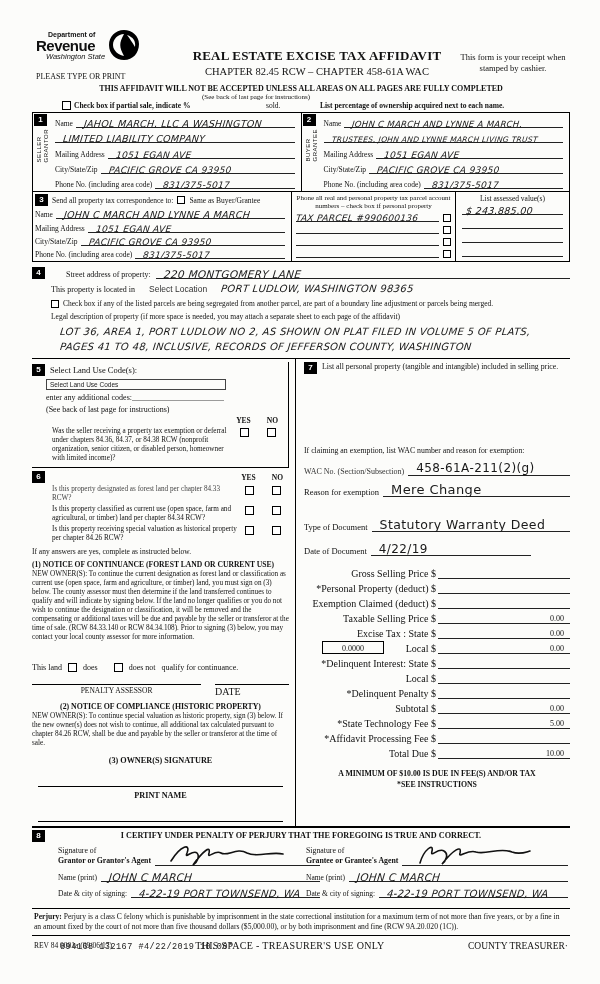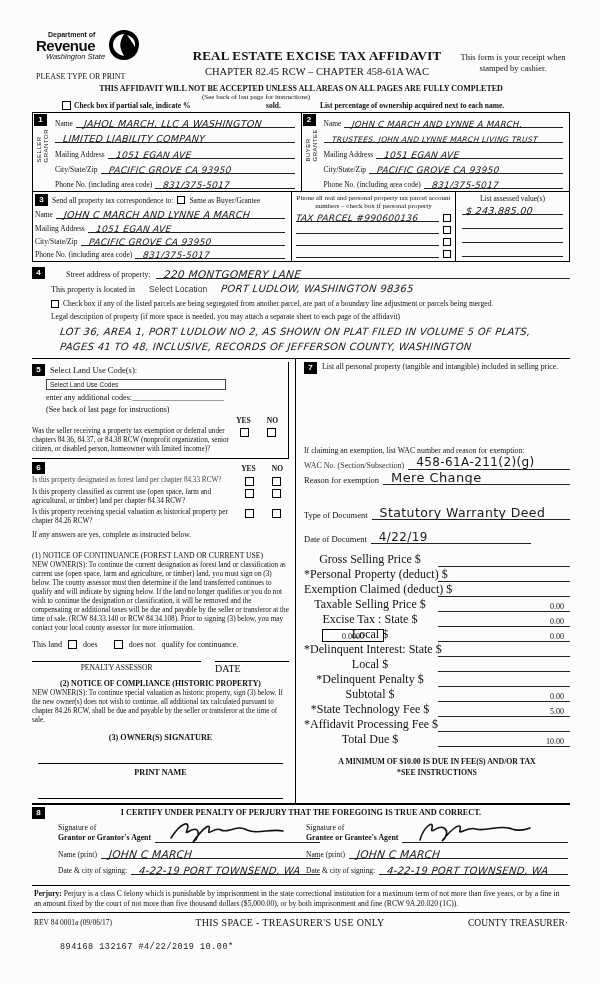--- a/index.html
+++ b/index.html
@@ -22,21 +22,21 @@
   .logo-wa   { font-size:7.5px; font-style:italic; margin-left:10px; }
   .logo-mark { margin-left:2px; margin-top:-2px; }
   .hdr-title { position:absolute; left:120px; width:330px; top:48px; text-align:center; }
   .hdr-title .t1 { font-size:13px; font-weight:bold; letter-spacing:0.2px; }
   .hdr-title .t2 { font-size:10.5px; margin-top:2px; }
   .receipt { position:absolute; right:2px; top:52px; width:110px; font-size:8.5px; text-align:center; line-height:1.25; }
   .type-print { position:absolute; left:4px; top:72px; font-size:8px; }
   .warn { position:absolute; left:0; right:0; top:84px; text-align:center; font-size:8px; font-weight:bold; }
   .seeback { position:absolute; left:170px; top:93px; font-size:7px; }
   .partial { position:absolute; left:30px; top:101px; font-size:7.5px; font-weight:bold; display:flex; align-items:center; gap:3px; }
-  .sold { position:absolute; left:200px; top:101px; font-size:7.5px; font-weight:bold;padding-left:34px; }
+  .sold { position:absolute; left:200px; top:101px; font-size:7.5px; font-weight:normal;padding-left:34px; }
   .own-note { position:absolute; left:288px; top:101px; font-size:7.5px; font-weight:bold; }
 
   
   .cb { display:inline-block; width:9px; height:9px; border:1px solid #000; background:#fff; vertical-align:-1px; flex:none; }
   .cb.sm { width:8px; height:8px; }
   .badge { display:inline-block; width:13px; height:12px; background:#000; color:#fff;
            font-family:"Liberation Sans", sans-serif; font-size:8px; font-weight:bold;
            text-align:center; line-height:12px; flex:none; }
   .hw { font-family:"DejaVu Sans", sans-serif; font-style:italic; transform:skewX(-6deg);
         display:inline-block; color:#191919; letter-spacing:0.3px; white-space:nowrap; }
@@ -90,49 +90,49 @@
   .colR { flex:1; padding:3px 0 4px 8px; }
 
   .s5box { border:1px solid #000; border-left:none; border-top:none; margin-left:0; padding:2px 4px 4px 0; }
   .s5head { display:flex; gap:5px; align-items:center; }
   .s5head .t { font-size:8.5px; }
   .dd { border:1px solid #444; width:180px; height:11px; margin:3px 0 0 14px;
         font-family:"Liberation Sans", sans-serif; font-size:6.5px; color:#222; padding:1px 3px; }
   .s5line { font-size:8px; margin:3px 0 0 14px; }
   .yn-head { display:flex; justify-content:flex-end; gap:16px; font-size:7.5px; font-weight:bold; padding-right:6px; margin-top:2px; }
   .q { display:flex; gap:6px; margin-top:2px; }
-  .q .qt { flex:1; font-size:7.2px; line-height:1.25; }
+  .q .qt { flex:1; font-size:7.2px; line-height:1.25;margin-left:20px; }
   .q .qc { display:flex; gap:18px; padding-right:8px; align-items:flex-start; padding-top:1px; }
   .s6head { display:flex; justify-content:space-between; align-items:center; margin-top:3px; }
   .ifany { font-size:7.5px; margin-top:4px; }
-  .notice-t { text-align:left; font-size:7.6px; font-weight:normal; margin-top:12px; }
+  .notice-t { text-align:left; font-size:7.6px; font-weight:bold; margin-top:4px; }
   .notice-b { font-size:7.2px; line-height:1.26; text-align:left; margin-top:1px; }
-  .thisland { display:flex; align-items:center; gap:6px; font-size:8px; margin-top:6px; }
+  .thisland { display:flex; align-items:center; gap:6px; font-size:8px; margin-top:20px; }
   .da-lines { display:flex; gap:14px; margin-top:12px; }
   .da-lines .l1 { flex:1.6; border-top:1px solid #000; text-align:center; font-size:7.5px; padding-top:1px; }
   .da-lines .l2 { flex:0.7; border-top:1px solid #000; text-align:left; font-size:10px; padding-top:1px; }
   .n2title { text-align:center; font-size:7.8px; font-weight:bold; margin-top:5px; }
   .ownersig { text-align:center; font-size:8.2px; font-weight:bold; margin-top:8px; }
   .sigline { border-bottom:1px solid #000; height:12px; margin:0 6px; }
   .printname { text-align:center; font-size:8.2px; font-weight:bold; margin-top:4px; }
 
   .s7head { display:flex; gap:5px; }
   .s7head .t { font-size:7.8px; line-height:1.3; }
   .s7blank { height:72px; }
   .exempt-intro { font-size:7.8px; }
-  .wacrow { display:flex; align-items:flex-end; gap:4px; }
+  .wacrow { display:flex; align-items:flex-end; gap:4px; margin-top:6px; }
   .wacrow .flabel { font-size:8px; }
   .wacrow .fline { height:15px; }
   .hw-round { font-family:"DejaVu Sans", sans-serif; font-style:normal; transform:none; letter-spacing:0.4px; }
   .typerow { display:flex; align-items:flex-end; gap:4px; margin-top:9px; }
   .typerow .flabel { font-size:8.5px; }
   .typerow .fline { height:15px; }
   .money { margin-top:8px; }
   .mrow { display:flex; align-items:flex-end; height:15px; position:relative; }
-  .mrow .ml { width:132px; text-align:center; font-size:12px; white-space:nowrap;margin-top:40px; }
+  .mrow .ml { width:132px; text-align:right; font-size:10px; white-space:nowrap;margin-top:40px; }
   .mrow .mu { flex:1; border-bottom:1px solid #222; margin-left:2px; position:relative; height:12px; max-width:148px;text-align:center; }
   .mrow .mv { position:absolute; right:6px; bottom:0; font-size:8px; }
   .ratebox { position:absolute; left:18px; bottom:0; width:62px; height:13px; border:1px solid #000;
              text-align:center; font-size:8px; line-height:13px; }
   .minnote { text-align:center; font-weight:bold; font-size:7.8px; margin-top:10px; line-height:1.35; }
 
   
   .sec8 { position:relative; padding-top:3px; height:80px; }
   .certify { text-align:center; font-size:8.2px; font-weight:bold; }
   .sec8 .badge { position:absolute; left:0; top:2px; }

